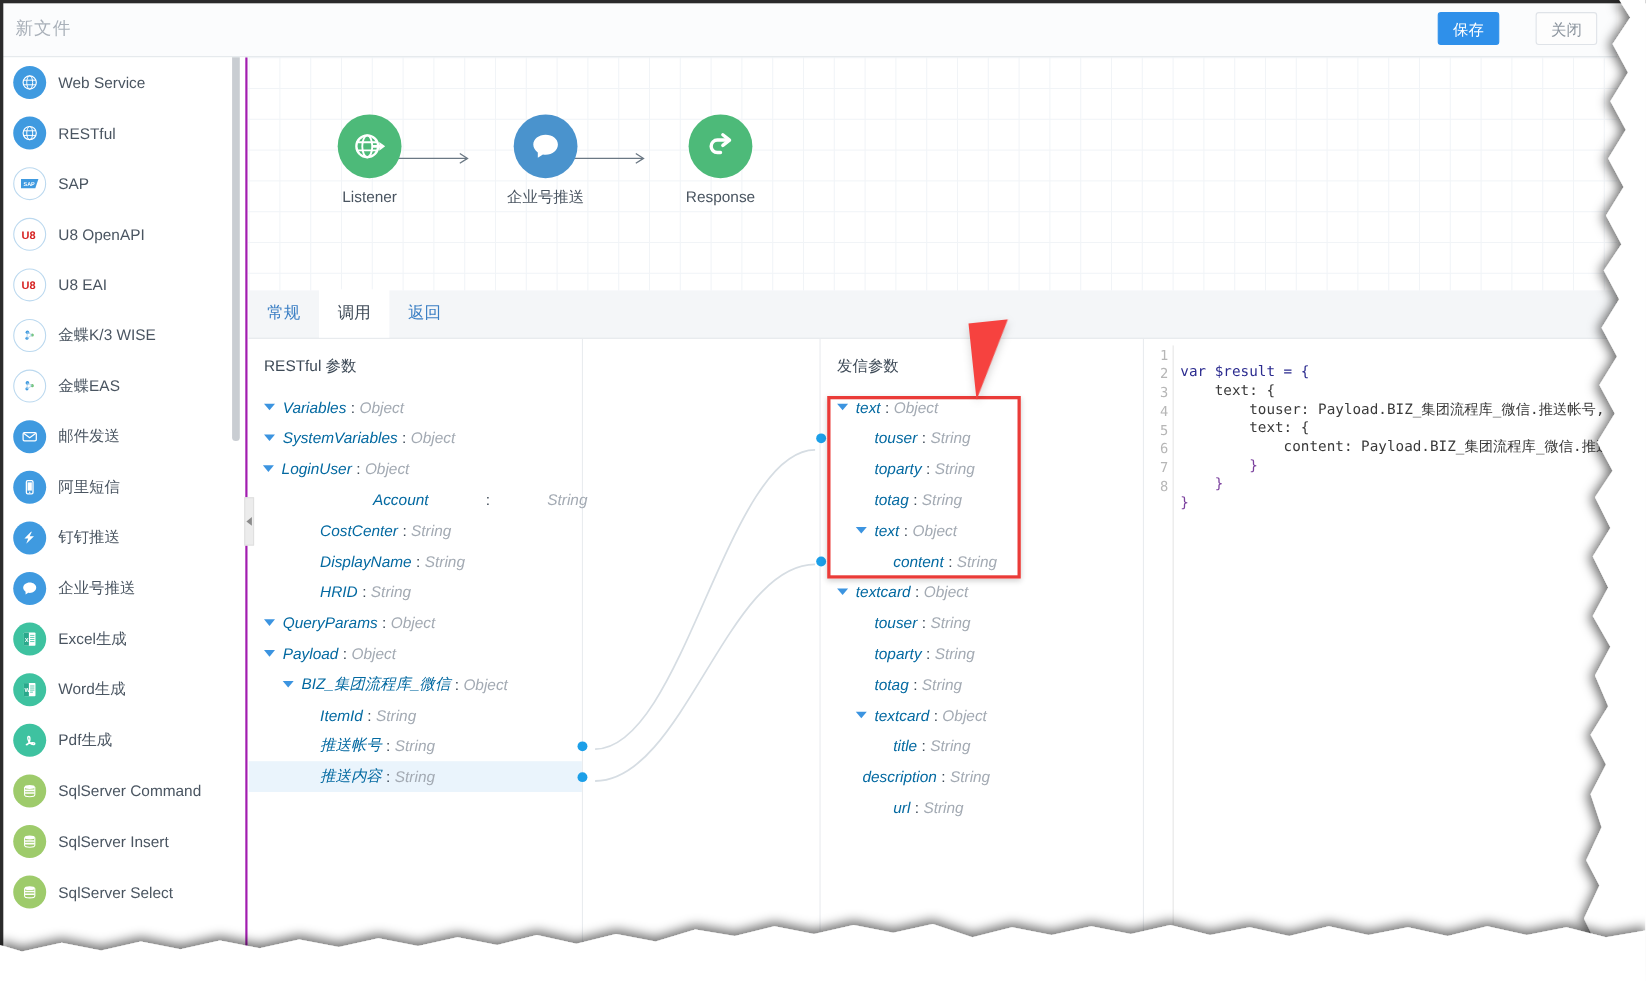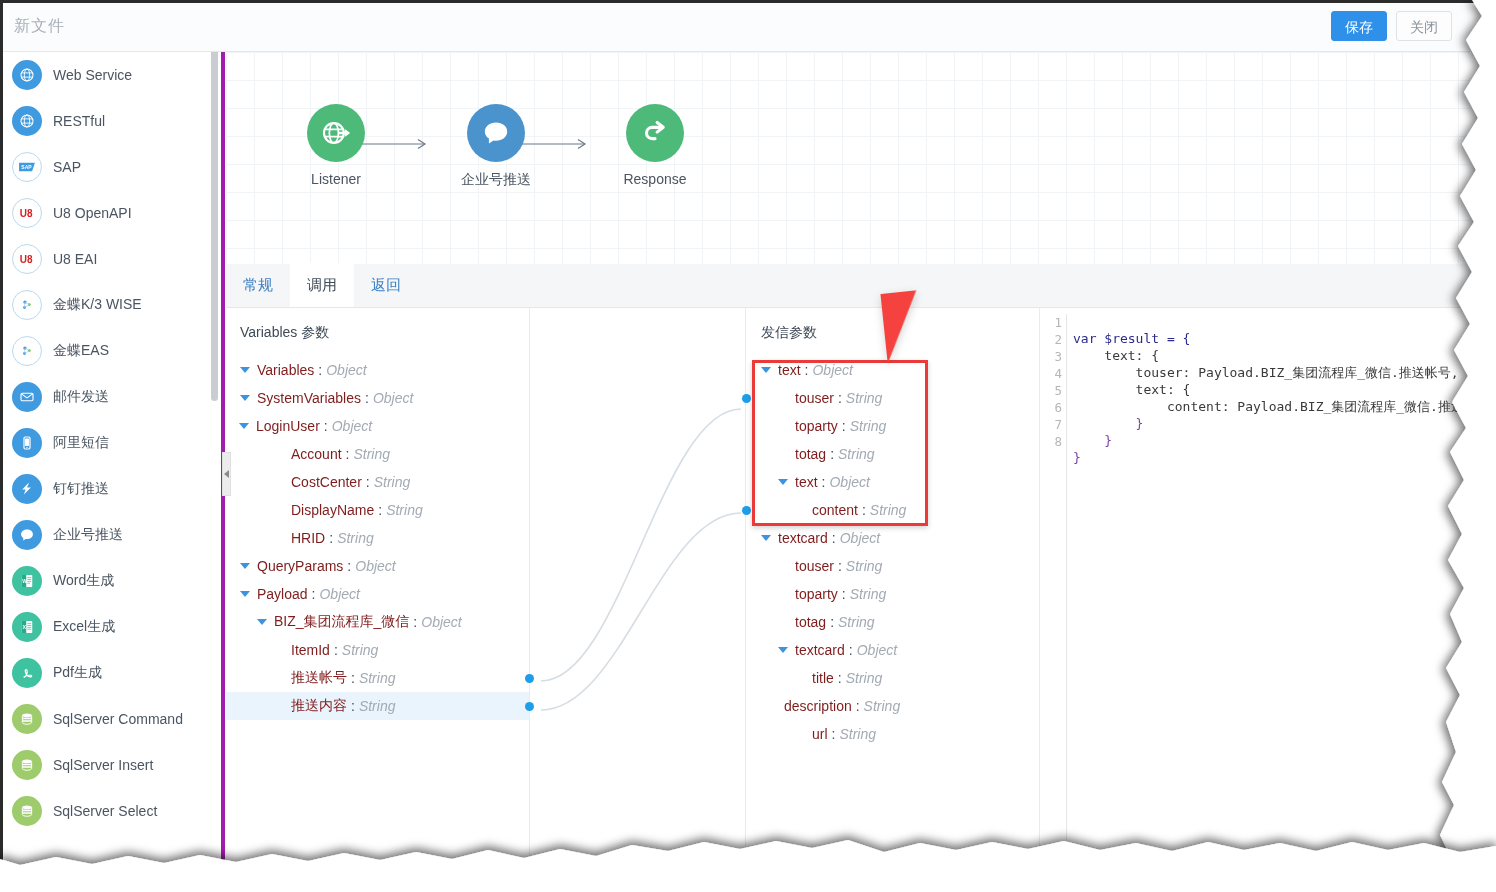--- a/index.html
+++ b/index.html
@@ -27,39 +27,39 @@
     z-index:20;
   }
   #doc-title{
     position:absolute; left:14px; top:16px;
     font-size:16px; color:#a9b0b9; letter-spacing:1px;
   }
   #header-buttons{ position:absolute; right:18px; top:11px; display:flex; gap:9px; }
   .btn{
     height:30px; min-width:52px; padding:0 13px;
     border-radius:3px; font-size:14px; line-height:30px; text-align:center;
-    cursor:pointer; user-select:none;
+    cursor:pointer; user-select:none;margin-left:24px;
   }
   .btn-primary{ background:#2f90ea; color:#fff; border:1px solid #2f90ea; }
   .btn-default{ background:#fdfdfd; color:#8b949e; border:1px solid #dfe3e8; }
 
   
   #top-strip{
     position:absolute; left:0; top:0; width:1496px; height:3px;
     background:#2b2b2b; z-index:35;
   }
   #left-strip{
     position:absolute; left:0; top:0; width:3px; height:892px;
     background:#2b2b2b; z-index:35;
   }
 
   
   #sidebar{
     position:absolute; left:3px; top:52px; width:222px; height:840px;
-    background:#ffffff; border-right:4px solid #a21caf;
+    background:#ffffff; border-right:2px solid #a21caf;
     z-index:15; overflow:hidden;
   }
   .palette-item{
     height:46px; display:flex; align-items:center; padding-left:9px;
     cursor:pointer;
   }
   .pi-icon{
     width:30px; height:30px; border-radius:50%; flex:0 0 30px;
     display:flex; align-items:center; justify-content:center;
     color:#fff; font-size:11px; font-weight:bold; margin-right:11px;
@@ -134,21 +134,21 @@
   .tree-row{
     height:28px; display:flex; align-items:center; font-size:14px;
     padding-left:14px; white-space:nowrap; cursor:pointer; position:relative;
   }
   .tree-row.selected{ background:#eaf4fc; }
   .caret{
     width:0;height:0;border-left:5px solid transparent;border-right:5px solid transparent;
     border-top:6px solid #3c94e0; margin-right:7px; flex:0 0 10px;
   }
   .caret.hidden{ visibility:hidden; }
-  .tname{ color:#7f1d1d; }
+  .tname{ color:#0369a1;font-style:italic; }
   .tcolon{ color:#3e4a57; margin:0 4px; }
   .ttype{ color:#a3aab3; font-style:italic; }
 
   .conn-dot{
     position:absolute; width:9px;height:9px;border-radius:50%;
     background:#1c9fe8; z-index:25; cursor:pointer;
   }
 
   
   #highlight-box{
@@ -308,36 +308,36 @@
               <path d="M12 4.6c-4.4 0-7.9 2.8-7.9 6.3 0 2 1.1 3.8 2.9 5v3.5l3.3-2.1c.55.1 1.1.15 1.7.15 4.4 0 7.9-2.8 7.9-6.55S16.4 4.6 12 4.6z" fill="#ffffff"></path>
             </svg>
           </div>
           <span class="pi-label">企业号推送</span>
         </div>
         <div class="palette-item">
           <div class="pi-icon" style="background: rgb(62, 194, 160);">
             <svg width="18" height="18" viewBox="0 0 24 24">
               <rect x="5" y="4" width="14" height="16" rx="1" fill="#ffffff"></rect>
               <rect x="5" y="4" width="6" height="16" fill="#2aa98c"></rect>
+              <text x="6.1" y="15" font-size="7" fill="#ffffff" font-family="sans-serif">X</text>
+              <path d="M12.5 7.5h5.2M12.5 10h5.2M12.5 12.5h5.2M12.5 15h5.2" stroke="#3ec2a0" stroke-width="1"></path>
+            </svg>
+          </div>
+          <span class="pi-label">Excel生成</span>
+        </div>
+        <div class="palette-item">
+          <div class="pi-icon" style="background: rgb(62, 194, 160);">
+            <svg width="18" height="18" viewBox="0 0 24 24">
+              <rect x="5" y="4" width="14" height="16" rx="1" fill="#ffffff"></rect>
+              <rect x="5" y="4" width="6" height="16" fill="#2aa98c"></rect>
               <text x="5.6" y="15" font-size="7" fill="#ffffff" font-family="sans-serif">W</text>
               <path d="M12.5 7.5h5.2M12.5 10h5.2M12.5 12.5h5.2M12.5 15h3.4" stroke="#3ec2a0" stroke-width="1"></path>
             </svg>
           </div>
           <span class="pi-label">Word生成</span>
-        </div>
-        <div class="palette-item">
-          <div class="pi-icon" style="background: rgb(62, 194, 160);">
-            <svg width="18" height="18" viewBox="0 0 24 24">
-              <rect x="5" y="4" width="14" height="16" rx="1" fill="#ffffff"></rect>
-              <rect x="5" y="4" width="6" height="16" fill="#2aa98c"></rect>
-              <text x="6.1" y="15" font-size="7" fill="#ffffff" font-family="sans-serif">X</text>
-              <path d="M12.5 7.5h5.2M12.5 10h5.2M12.5 12.5h5.2M12.5 15h5.2" stroke="#3ec2a0" stroke-width="1"></path>
-            </svg>
-          </div>
-          <span class="pi-label">Excel生成</span>
         </div>
         <div class="palette-item">
           <div class="pi-icon" style="background: rgb(62, 194, 160);">
             <svg width="18" height="18" viewBox="0 0 24 24">
               <path d="M8.5 17.5c2.5-1.6 3.8-4.6 3.8-7.1 0-1.8-.5-3-1.5-3-1.1 0-1.4 1.4-.9 3.3.8 3.1 3.4 6 6.4 6.4 1.2.2 1.9-.2 1.9-.9 0-.9-1.2-1.3-3-1.2-2.9.2-5.6 1.2-7.3 2.2" fill="none" stroke="#ffffff" stroke-width="1.6" stroke-linecap="round"></path>
             </svg>
           </div>
           <span class="pi-label">Pdf生成</span>
         </div>
         <div class="palette-item">
@@ -424,41 +424,41 @@
 
   <div id="tabs">
       <div class="tab">常规</div>
       <div class="tab active">调用</div>
       <div class="tab">返回</div>
     </div>
 
   <div id="map-area">
 
     <div id="panel-left">
-      <div class="panel-title">Variables 参数</div>
+      <div class="panel-title">RESTful 参数</div>
       <div class="tree" id="left-tree">
           <div class="tree-row" style="padding-left: 14px;">
             <span class="caret"></span>
             <span class="tname">Variables</span>
             <span class="tcolon">:</span>
             <span class="ttype">Object</span>
           </div>
           <div class="tree-row" style="padding-left: 14px;">
             <span class="caret"></span>
             <span class="tname">SystemVariables</span>
             <span class="tcolon">:</span>
             <span class="ttype">Object</span>
           </div>
           <div class="tree-row" style="padding-left: 13px; text-align: center;">
             <span class="caret"></span>
             <span class="tname">LoginUser</span>
             <span class="tcolon">:</span>
             <span class="ttype">Object</span>
           </div>
-          <div class="tree-row" style="padding-left: 48px;">
+          <div class="tree-row" style="padding-left: 48px; gap: 48px;">
             <span class="caret hidden"></span>
             <span class="tname">Account</span>
             <span class="tcolon">:</span>
             <span class="ttype">String</span>
           </div>
           <div class="tree-row" style="padding-left: 48px;">
             <span class="caret hidden"></span>
             <span class="tname">CostCenter</span>
             <span class="tcolon">:</span>
             <span class="ttype">String</span>

